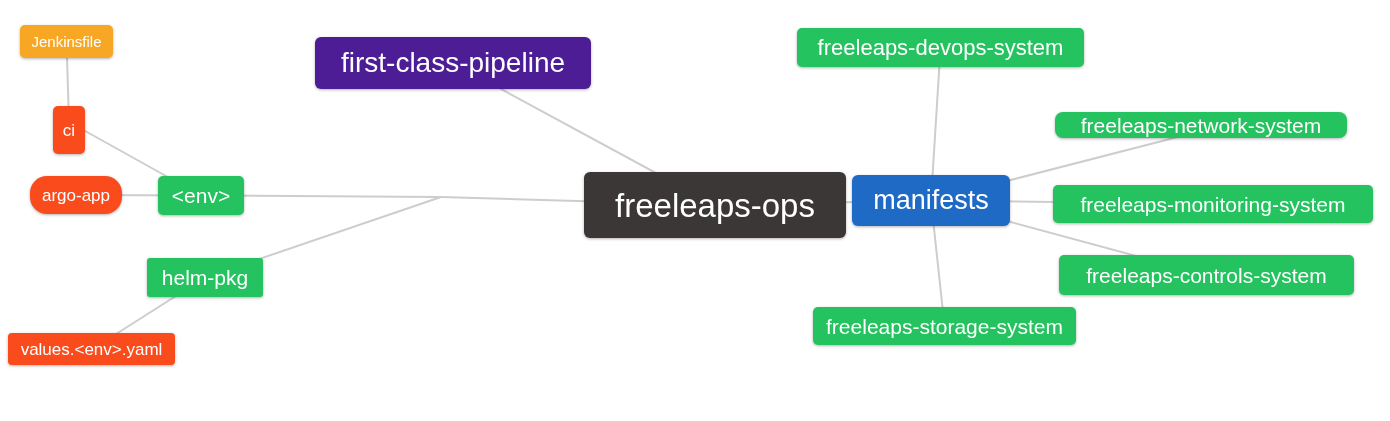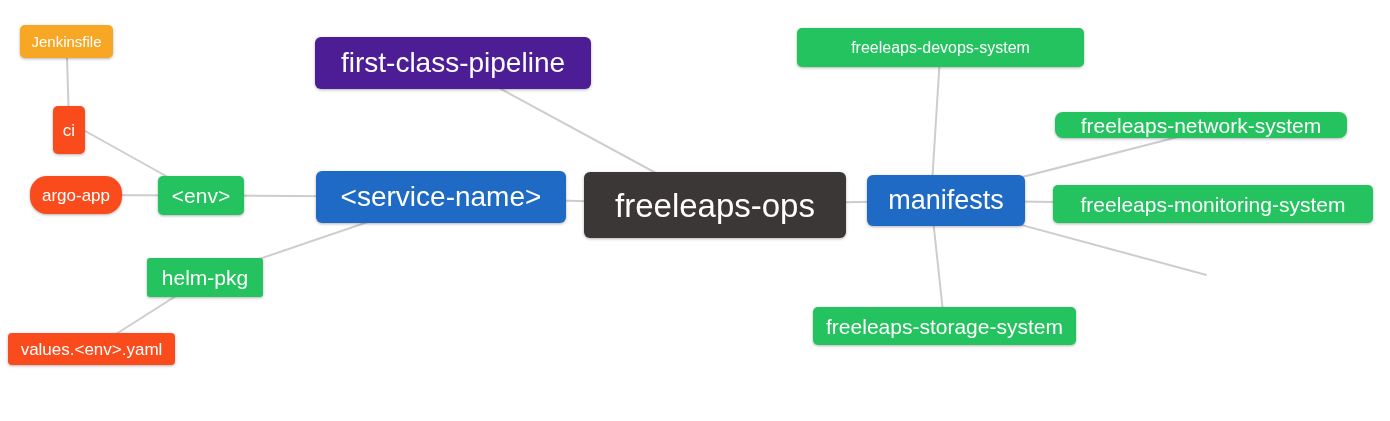--- a/index.html
+++ b/index.html
@@ -33,22 +33,22 @@
 
   #n-jenkinsfile          { left: 20px;  top: 25px;  width: 93px;  height: 33px; font-size: 15px; border-radius: 5px; }
   #n-ci                   { left: 53px;  top: 106px; width: 32px;  height: 48px; font-size: 17px; border-radius: 5px; }
   #n-argo-app             { left: 30px;  top: 176px; width: 92px;  height: 38px; font-size: 17px; border-radius: 17px; }
   #n-env                  { left: 158px; top: 176px; width: 86px;  height: 39px; font-size: 21px; border-radius: 5px; }
   #n-helm-pkg             { left: 147px; top: 258px; width: 116px; height: 39px; font-size: 21px; border-radius: 3px; }
   #n-values-env-yaml      { left: 8px;   top: 333px; width: 167px; height: 32px; font-size: 17px; border-radius: 4px; }
   #n-first-class-pipeline { left: 315px; top: 37px;  width: 276px; height: 52px; font-size: 28px; }
   #n-service-name         { left: 316px; top: 171px; width: 250px; height: 52px; font-size: 28px; }
   #n-freeleaps-ops        { left: 584px; top: 172px; width: 262px; height: 66px; font-size: 33px; }
-  #n-manifests            { left: 852px; top: 175px; width: 158px; height: 51px; font-size: 27px; margin-left: 15px; }
-  #n-devops-system        { left: 797px; top: 28px;  width: 287px; height: 39px; font-size: 16px; border-radius: 5px; }
+  #n-manifests            { left: 852px; top: 175px; width: 158px; height: 51px; font-size: 27px; }
+  #n-devops-system        { left: 797px; top: 28px;  width: 287px; height: 39px; font-size: 22px; border-radius: 5px; }
   #n-network-system       { left: 1055px;top: 112px; width: 292px; height: 26px; font-size: 21px; border-radius: 8px; }
   #n-monitoring-system    { left: 1053px;top: 185px; width: 320px; height: 38px; font-size: 21px; border-radius: 5px; }
   #n-controls-system      { left: 1059px;top: 255px; width: 295px; height: 40px; font-size: 21px; border-radius: 5px; }
   #n-storage-system       { left: 813px; top: 307px; width: 263px; height: 38px; font-size: 21px; border-radius: 5px; }
 </style>
 </head>
 <body>
 
 <div id="canvas">
   <svg id="edge-layer">
@@ -82,34 +82,34 @@
   </div>
   <div class="node" id="n-helm-pkg" style="background: rgb(36, 195, 95);">
     <span>helm-pkg</span>
   </div>
   <div class="node" id="n-values-env-yaml" style="background: rgb(250, 75, 29);">
     <span>values.&lt;env&gt;.yaml</span>
   </div>
   <div class="node" id="n-first-class-pipeline" style="background: #4c1d95;">
     <span>first-class-pipeline</span>
   </div>
-  <div class="node" id="n-service-name" style="background: rgb(31, 106, 196);">
-    <span>&lt;service-name&gt;</span>
-  </div>
   <div class="node" id="n-freeleaps-ops" style="background: rgb(58, 55, 54);">
     <span>freeleaps-ops</span>
   </div>
   <div class="node" id="n-manifests" style="background: rgb(31, 106, 196);">
     <span>manifests</span>
   </div>
   <div class="node" id="n-devops-system" style="background: rgb(36, 195, 95);">
     <span>freeleaps-devops-system</span>
   </div>
   <div class="node" id="n-network-system" style="background: rgb(36, 195, 95);">
     <span>freeleaps-network-system</span>
   </div>
   <div class="node" id="n-monitoring-system" style="background: rgb(36, 195, 95);">
     <span>freeleaps-monitoring-system</span>
   </div>
+  <div class="node" id="n-controls-system" style="background: rgb(36, 195, 95);">
+    <span>freeleaps-controls-system</span>
+  </div>
   <div class="node" id="n-storage-system" style="background: rgb(36, 195, 95);">
     <span>freeleaps-storage-system</span>
   </div>
 </div>
 
 </body></html>

